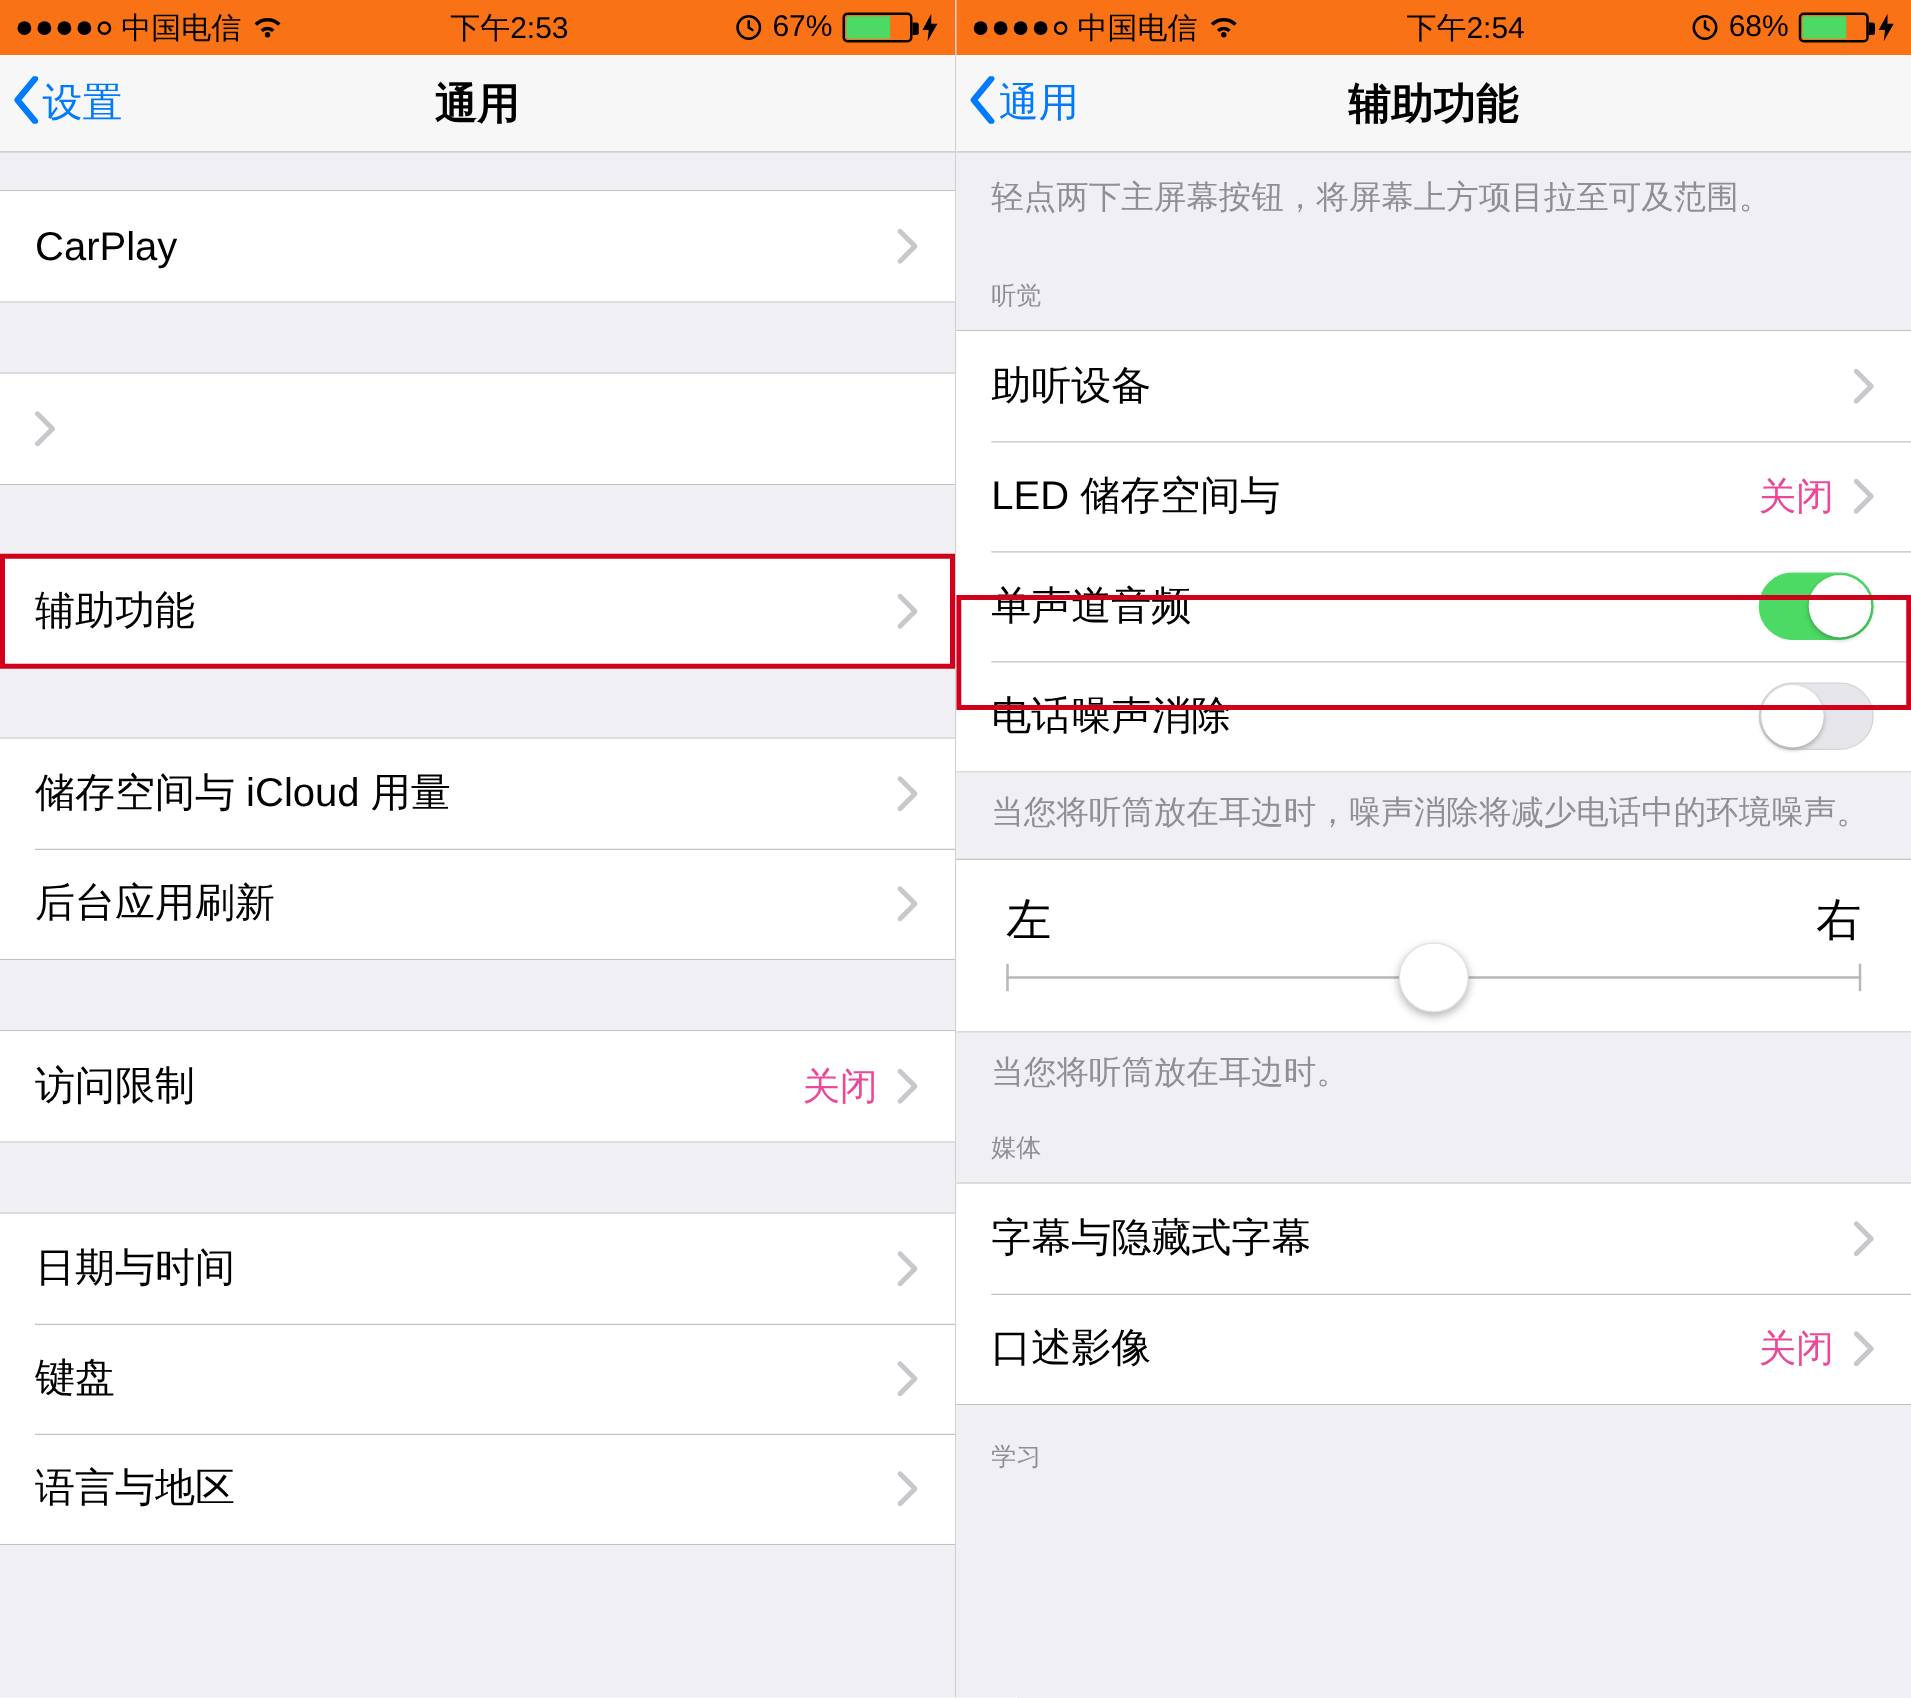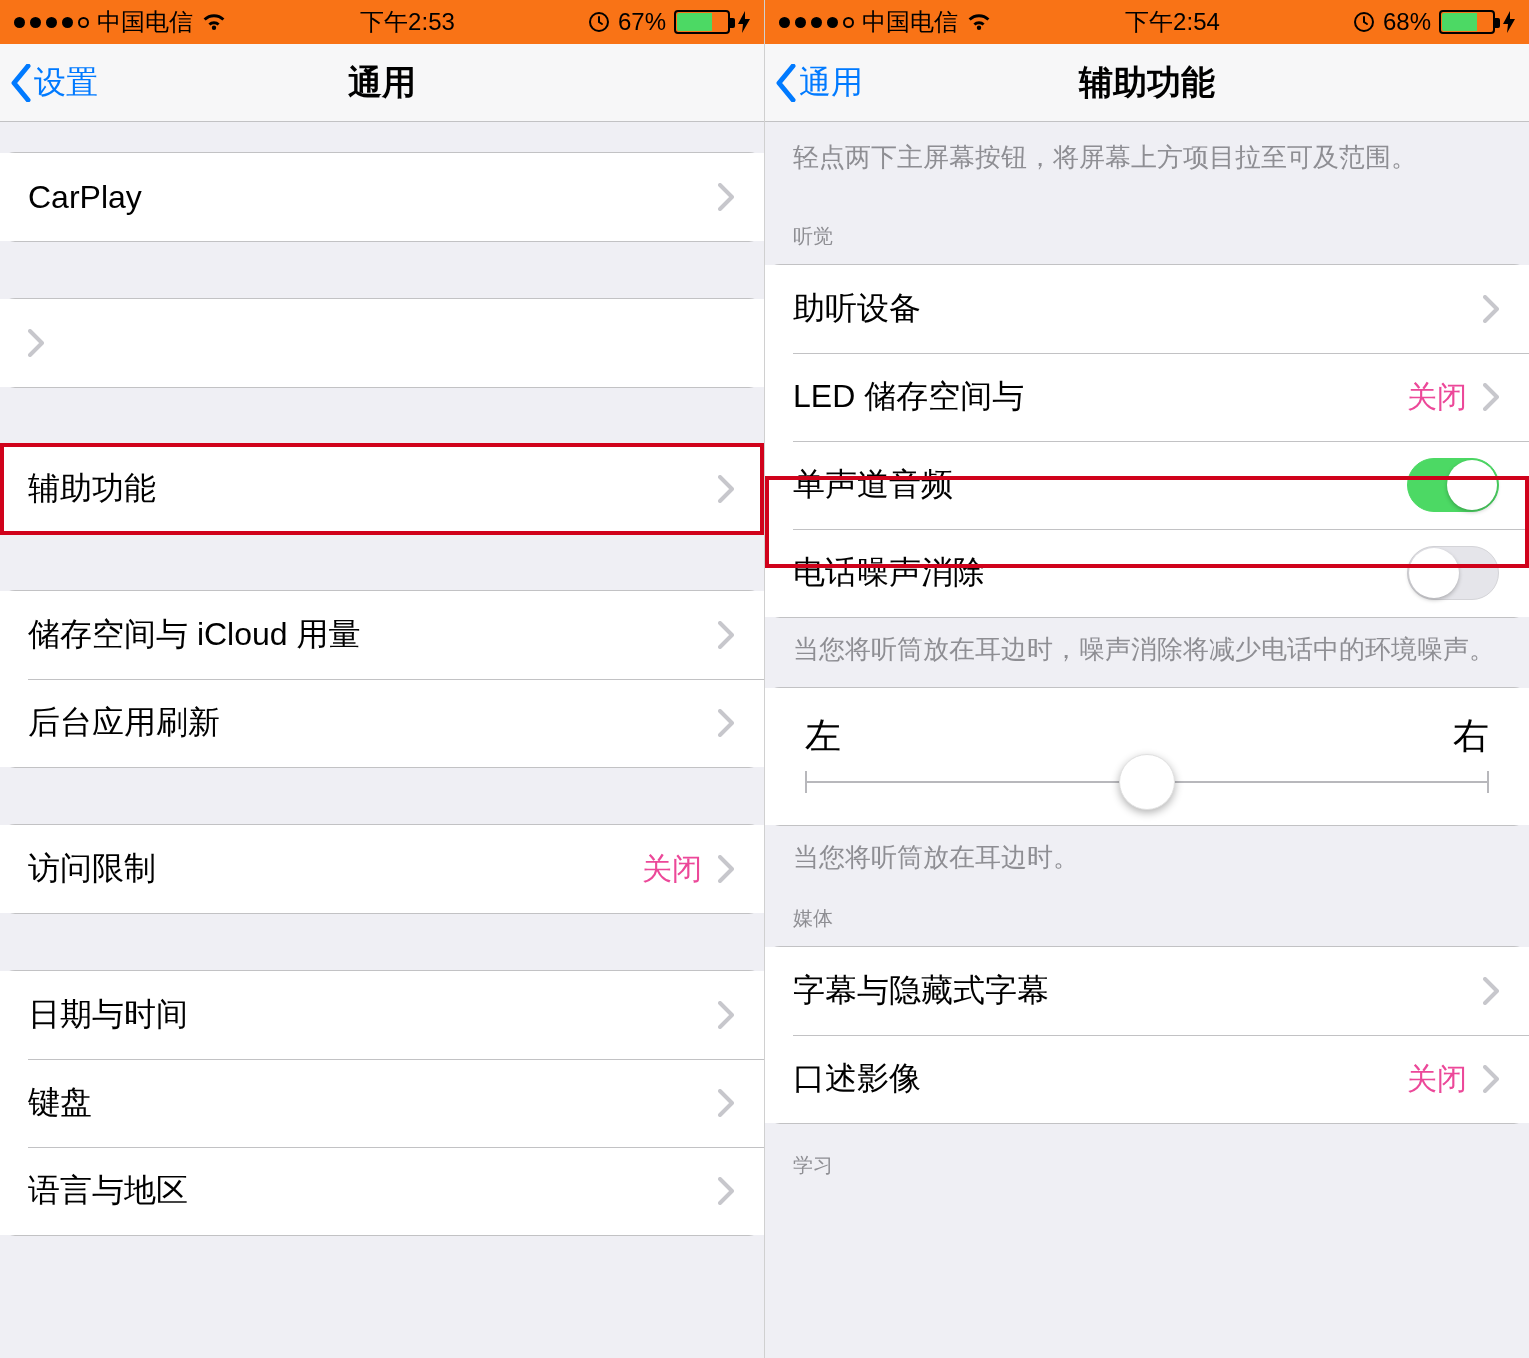--- a/index.html
+++ b/index.html
@@ -16,27 +16,27 @@
   .dot { width:11px; height:11px; border-radius:50%; background:#000; }
   .dot.o { background:transparent; border:2px solid #000; width:11px; height:11px; }
   .wifi-icon svg, .lock-icon svg, .bolt-icon svg { display:block; }
   .battery { position:relative; width:56px; height:24px; border:2px solid #000; border-radius:4px; }
   .battery::after{ content:""; position:absolute; right:-7px; top:6px; width:5px; height:10px; background:#000; border-radius:0 2px 2px 0; }
   .battery .fill { position:absolute; left:1px; top:1px; bottom:1px; background:#4cd964; border-radius:2px 0 0 2px; }
   .carrier { font-size:24px; }
 
   
   .nav { position:relative; display:flex; align-items:center; height:78px; background:#f7f7f8; border-bottom:1px solid #c2c2c4; }
-  .nav .back { display:flex; align-items:center; color:#007aff; font-size:32px; padding-left:10px; cursor:pointer; }
+  .nav .back { display:flex; align-items:flex-start; color:#007aff; font-size:32px; padding-left:10px; cursor:pointer; }
   .nav .back svg { margin-right:2px; }
   .nav .title { position:absolute; left:0; right:0; text-align:center; font-size:34px; font-weight:600; color:#000; pointer-events:none; }
 
   
   .list { background:#efeff4; }
-  .group { background:#fff; border-top:1px solid #c2c2c4; border-bottom:1px solid #c2c2c4;border-radius:15px; }
+  .group { background:#fff; border-top:1px solid #c2c2c4; border-bottom:1px solid #c2c2c4; }
   .group + .gap { height:56px; }
   .gap { height:56px; }
   .cell { position:relative; display:flex; align-items:center; min-height:88px; padding:0 30px 0 28px; background:#fff; font-size:32px; color:#000; }
   .cell + .cell::before { content:""; position:absolute; left:28px; right:0; top:0; height:1px; background:#c2c2c4; }
   .cell .label { flex:1; }
   .cell .value { color:#ec4899; font-size:30px; margin-right:16px; }
   .chevron { color:#c7c7cc; }
   .chevron svg { display:block; }
 
   

